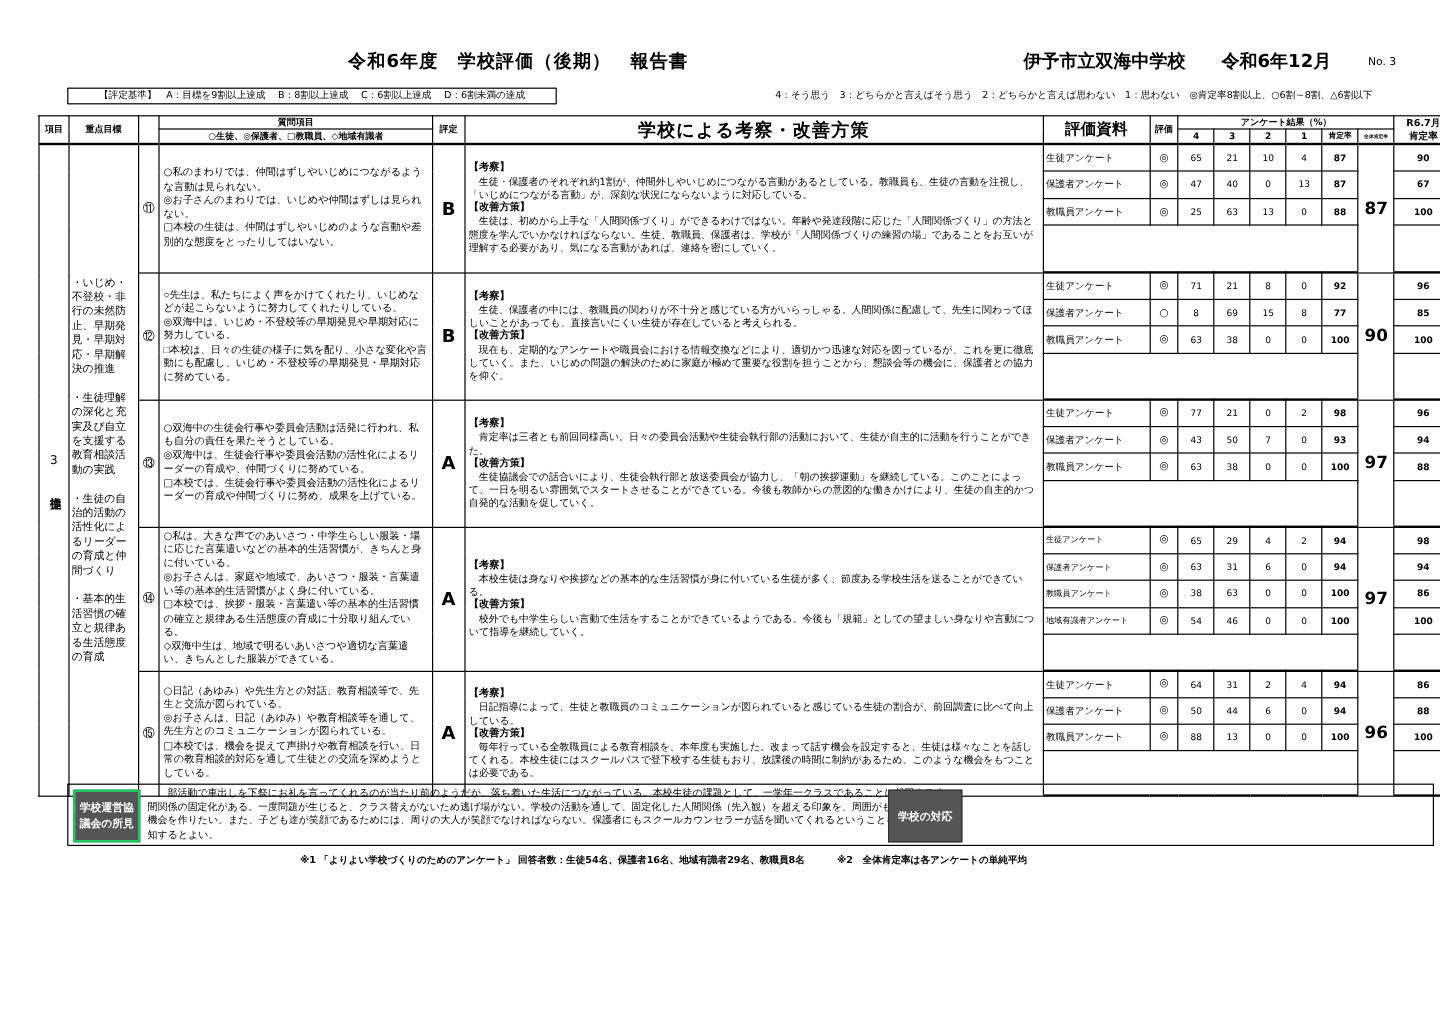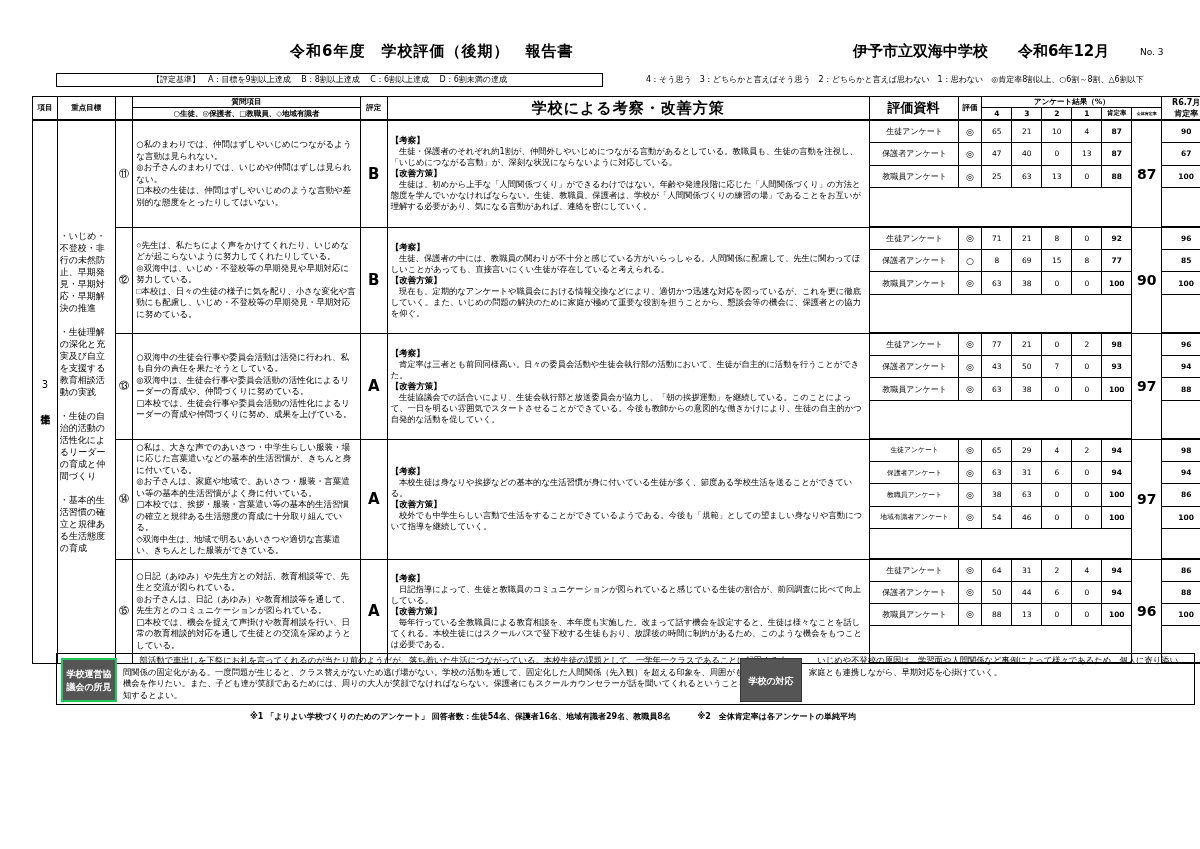--- a/index.html
+++ b/index.html
@@ -1,38 +1,38 @@
 <!DOCTYPE html>
 <html><head>
 <meta charset="utf-8">
 <style>
   * { box-sizing: border-box; margin: 0; padding: 0; }
   body { width: 1200px; height: 849px; background: #fff; font-family: "DejaVu Sans", "Liberation Sans", sans-serif; color: #000; position: relative; overflow: hidden; }
   .title { position: absolute; top: 42px; left: 290px; font-size: 15px; font-weight: bold; letter-spacing: 1px; }
   .school { position: absolute; top: 42px; left: 853px; font-size: 15px; font-weight: bold; }
   .date { position: absolute; top: 42px; left: 1018px; font-size: 15px; font-weight: bold; }
   .pageno { position: absolute; top: 47px; left: 1140px; font-size: 9px; }
-  .criteria { position: absolute; top: 73px; left: 56px; width: 547px; height: 14px; border: 1px solid #000; font-size: 8px; line-height: 12px; text-align: center; }
+  .criteria { position: absolute; top: 73px; left: 56px; width: 408px; height: 14px; border: 1px solid #000; font-size: 8px; line-height: 12px; text-align: center; }
   .legend { position: absolute; top: 74px; left: 646px; font-size: 8px; white-space: nowrap; }
 
   table.main { position: absolute; top: 96px; left: 32px; width: 1179px; border-collapse: collapse; table-layout: fixed; font-size: 8px; }
   table.main td, table.main th { border: 1px solid #000; vertical-align: middle; }
   th { font-weight: bold; font-size: 7.5px; }
   .hdr-big { font-size: 15px; font-weight: bold; letter-spacing: 1px; }
   .hdr-mid { font-size: 13px; font-weight: bold; }
   .thick-b { border-bottom: 2px solid #000 !important; }
   .item-cell { text-align: center; font-size: 10px; line-height: 14px; }
   .goal-cell { font-size: 9px; line-height: 12px; padding: 2px; vertical-align: middle; }
   .num-cell { text-align: center; font-size: 10px; }
   .q-cell { font-size: 8.5px; line-height: 11.5px; padding: 2px 3px; }
   .grade-cell { text-align: center; font-size: 15px; font-weight: bold; }
   .comment-cell { font-size: 8.3px; line-height: 11px; padding: 2px 3px; vertical-align: top; }
   .comment-cell b { display: block; font-size: 8.5px; }
   .indent { text-indent: 1em; }
-  .src { font-size: 8px; padding-left: 2px; height: 22px; white-space: nowrap; text-align: center; }
+  .src { font-size: 8px; padding-left: 2px; height: 22px; white-space: nowrap; }
   .mark { text-align: center; font-size: 9px; font-weight: bold; }
   .val { text-align: center; font-size: 7.5px; }
   .rate { text-align: center; font-size: 7.5px; font-weight: bold; }
   .overall { text-align: center; font-size: 14px; font-weight: bold; }
   .empty-row td { height: 38px; }
 
   .council { position: absolute; top: 653px; left: 56px; width: 1139px; height: 52px; border: 1px solid #000; }
   .council-label { position: absolute; top: 4px; left: 4px; width: 56px; height: 44px; background: #555; color: #fff; font-size: 9px; font-weight: bold; text-align: center; padding-top: 8px; line-height: 13px; border: 2px solid #22c55e; }
   .council-text { position: absolute; top: 1px; left: 66px; width: 670px; font-size: 8.3px; line-height: 11.5px; text-indent: 2em; }
   .resp-label { position: absolute; top: 4px; left: 683px; width: 62px; height: 44px; background: #555; color: #fff; font-size: 9px; font-weight: bold; text-align: center; line-height: 44px; border: 1px solid #333; }
@@ -342,19 +342,18 @@
         <td colspan="7" style="border-bottom: 2px solid rgb(0, 0, 0);"></td>
         <td style="border-bottom: 2px solid rgb(0, 0, 0);"></td>
       </tr>
     </tbody>
 </table>
 
 <div class="council">
   <div class="council-label">学校運営協議会の所見</div>
   <div class="council-text">部活動で車出しを下祭にお礼を言ってくれるのが当たり前のようだが、落ち着いた生活につながっている。本校生徒の課題として、一学年一クラスであることに起因する人間関係の固定化がある。一度問題が生じると、クラス替えがないため逃げ場がない。学校の活動を通して、固定化した人間関係（先入観）を超える印象を、周囲がもてるような機会を作りたい。また、子ども達が笑顔であるためには、周りの大人が笑顔でなければならない。保護者にもスクールカウンセラーが話を聞いてくれるということを、もっと周知するとよい。</div>
   <div class="resp-label">学校の対応</div>
-  <div class="resp-text">いじめや不登校の原因は、学習面や人間関係など事例によって様々であるため、個人に寄り添い、家庭とも連携しながら、早期対応を心掛けていく。</div>
 </div>
 
 <div class="footnote">
   <span>※1 「よりよい学校づくりのためのアンケート」 回答者数：生徒54名、保護者16名、地域有識者29名、教職員8名</span>
   <span>※2　全体肯定率は各アンケートの単純平均</span>
 </div>
 
 </body></html>

